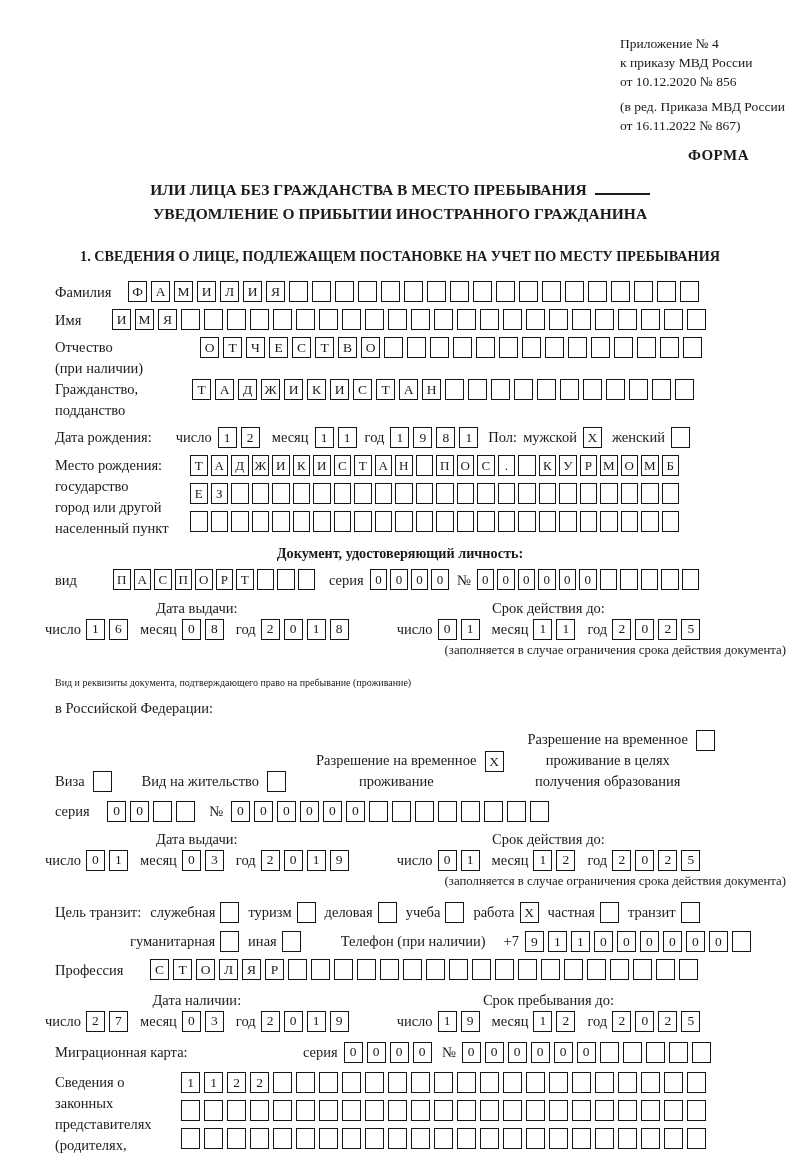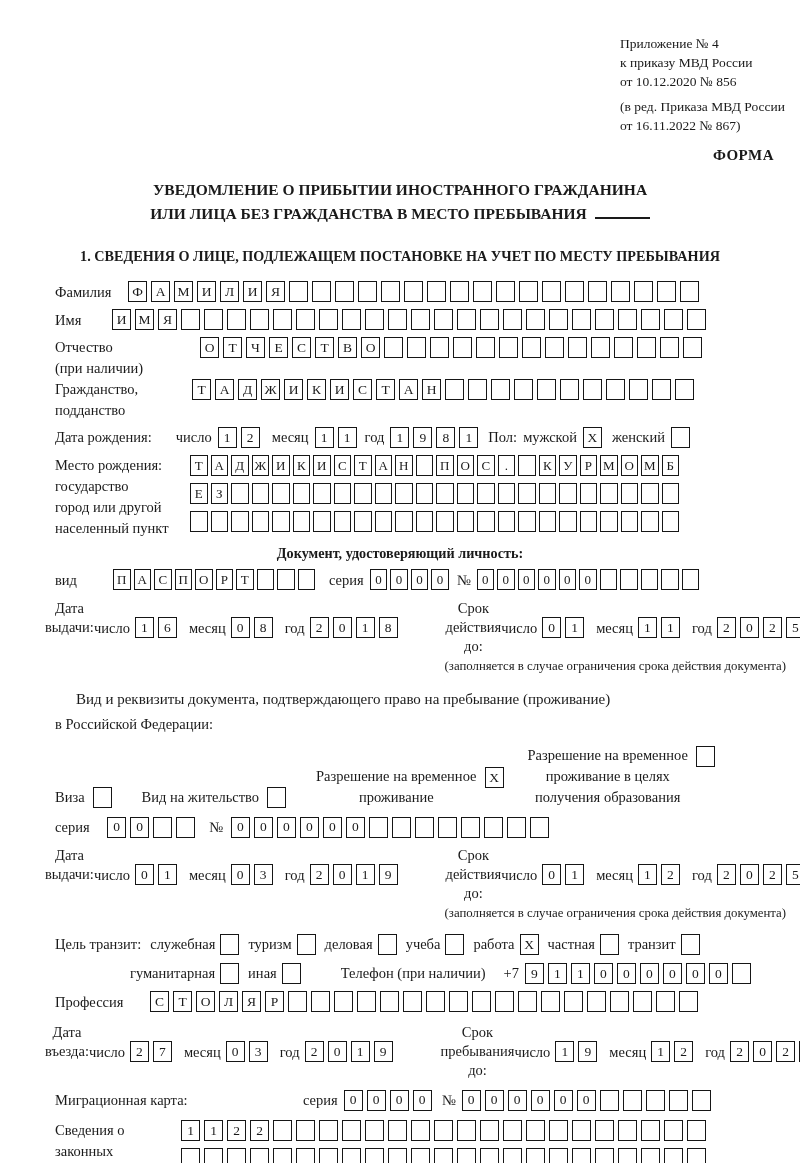--- a/index.html
+++ b/index.html
@@ -7,21 +7,21 @@
   body {
     width: 800px; height: 1163px;
     font-family: "Liberation Serif", "DejaVu Serif", serif;
     color: #1a1a1a;
     padding-top: 34px;
     overflow: hidden;
     position: relative;
   }
   .appendix { margin-left: 620px; width: 175px; font-size: 13.5px; line-height: 19px; }
   .appendix .ed { margin-top: 6px; }
-  .form-label { text-align: right; padding-right: 26px; font-weight: bold; font-size: 15px; margin-top: 12px; letter-spacing: .5px; }
+  .form-label { text-align: right; padding-right: 51px; font-weight: bold; font-size: 15px; margin-top: 12px; letter-spacing: .5px; }
   .title { text-align: center; font-weight: bold; font-size: 15.5px; line-height: 24px; margin-top: 14px; }
   .blank-line { display: inline-block; width: 55px; border-bottom: 2px solid #1a1a1a; height: 12px; margin-left: 8px; }
   .sec-heading { text-align: center; font-weight: bold; font-size: 14.2px; margin-top: 22px; }
 
   .frow { display: flex; align-items: flex-start; margin-left: 55px; }
   .lbl { font-size: 14.5px; line-height: 22px; white-space: nowrap; }
   .lbl-stack { display: flex; flex-direction: column; flex-shrink: 0; }
   .lbl-stack .lbl { line-height: 21px; }
 
   .cells { display: flex; gap: 4px; }
@@ -32,29 +32,29 @@
     font-size: 13.5px; line-height: 1; background: #fff;
   }
   .cells.sm { gap: 3px; }
   .cells.sm .cell { width: 17.5px; height: 21px; font-size: 13px; }
 
   .rows { display: flex; flex-direction: column; gap: 7px; }
 
   .doc-heading { text-align: center; font-weight: bold; font-size: 14.2px; margin-top: 6px; }
 
   .dates-row { display: flex; margin-left: 45px; margin-top: 8px; gap: 48px; }
-  .dategroup { display: flex; flex-direction: row; }
+  .dategroup { display: flex; flex-direction: column; }
   .dg-head { text-align: center; font-size: 14.5px; line-height: 19px; }
   .dg-fields { display: flex; align-items: center; gap: 5px; }
   .dg-fields .lbl { margin-left: 7px; }
   .dg-fields .lbl:first-child { margin-left: 0; }
 
   .note-r { text-align: right; margin-right: 14px; font-size: 12.8px; margin-top: 3px; }
 
-  .intro { margin-left: 76px; font-size: 15px; line-height: 22px; margin-top: 14px; }
+  .intro { margin-left: 55px; font-size: 10px; line-height: 22px; margin-top: 14px; }
   .intro2 { margin-left: 55px; font-size: 14.5px; line-height: 22px; margin-top: 3px; }
 
   .checks { display: flex; align-items: flex-end; margin-left: 55px; margin-top: 10px; }
   .chk { display: flex; align-items: flex-start; }
   .chk .cells { margin-left: 8px; margin-top: 1px; }
   .chk-lines { display: flex; flex-direction: column; text-align: center; }
   .chk-lines .lbl { line-height: 21px; }
 
   .gap6 { margin-left: 6px; } .gap8 { margin-left: 8px; } .gap10 { margin-left: 10px; }
   .gap12 { margin-left: 12px; } .gap14 { margin-left: 14px; } .gap18 { margin-left: 18px; }
@@ -72,22 +72,22 @@
   <div>Приложение № 4</div>
   <div>к приказу МВД России</div>
   <div>от 10.12.2020 № 856</div>
   <div class="ed">(в ред. Приказа МВД России</div>
   <div>от 16.11.2022 № 867)</div>
 </div>
 
 <div class="form-label">ФОРМА</div>
 
 <div class="title">
+  <div><span>ИЛИ ЛИЦА БЕЗ ГРАЖДАНСТВА В МЕСТО ПРЕБЫВАНИЯ</span><span class="blank-line"></span></div>
   <div>УВЕДОМЛЕНИЕ О ПРИБЫТИИ ИНОСТРАННОГО ГРАЖДАНИНА</div>
-  <div><span>ИЛИ ЛИЦА БЕЗ ГРАЖДАНСТВА В МЕСТО ПРЕБЫВАНИЯ</span><span class="blank-line"></span></div>
 </div>
 
 <div class="sec-heading">1. СВЕДЕНИЯ О ЛИЦЕ, ПОДЛЕЖАЩЕМ ПОСТАНОВКЕ НА УЧЕТ ПО МЕСТУ ПРЕБЫВАНИЯ</div>
 
 <div class="frow" style="margin-top:16px">
   <span class="lbl" style="width:73px">Фамилия</span>
   <div class="cells">
       <span class="cell">Ф</span>
       <span class="cell">А</span>
       <span class="cell">М</span>
@@ -628,21 +628,21 @@
       <span class="cell"></span>
       <span class="cell"></span>
       <span class="cell"></span>
       <span class="cell"></span>
       <span class="cell"></span>
     </div>
 </div>
 
 <div class="dates-row" style="margin-top:10px">
   <div class="dategroup">
-    <div class="dg-head">Дата въезда:</div>
+    <div class="dg-head">Дата наличии:</div>
     <div class="dg-fields">
       <span class="lbl">число</span>
       <div class="cells">
           <span class="cell">2</span>
           <span class="cell">7</span>
         </div>
       <span class="lbl">месяц</span>
       <div class="cells">
           <span class="cell">0</span>
           <span class="cell">3</span>

